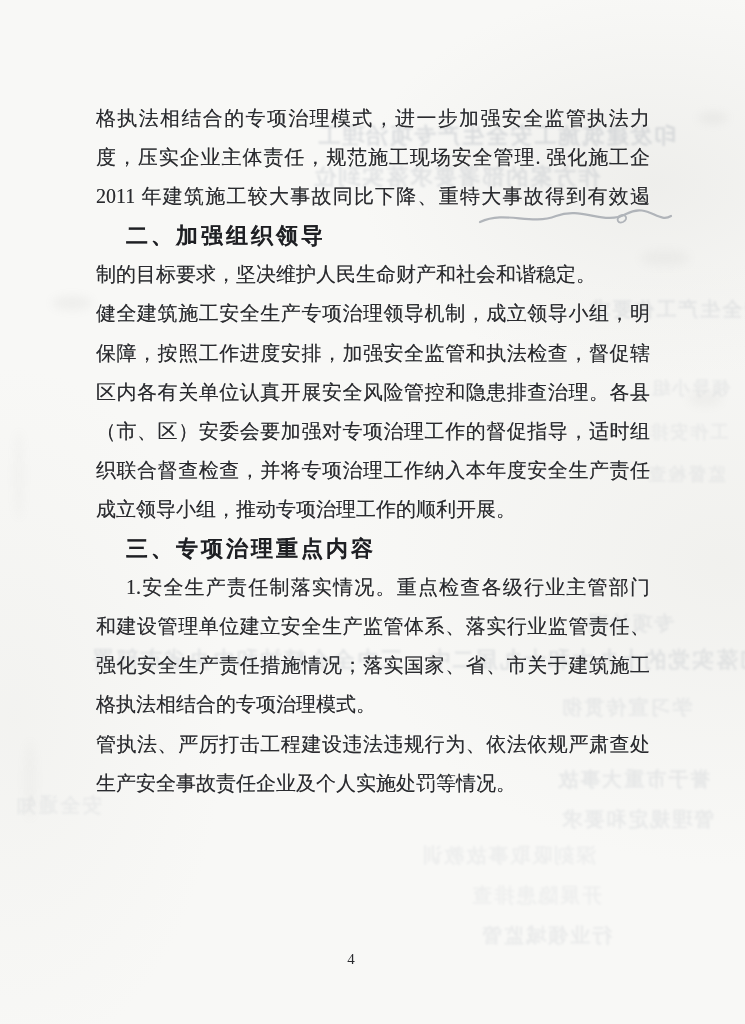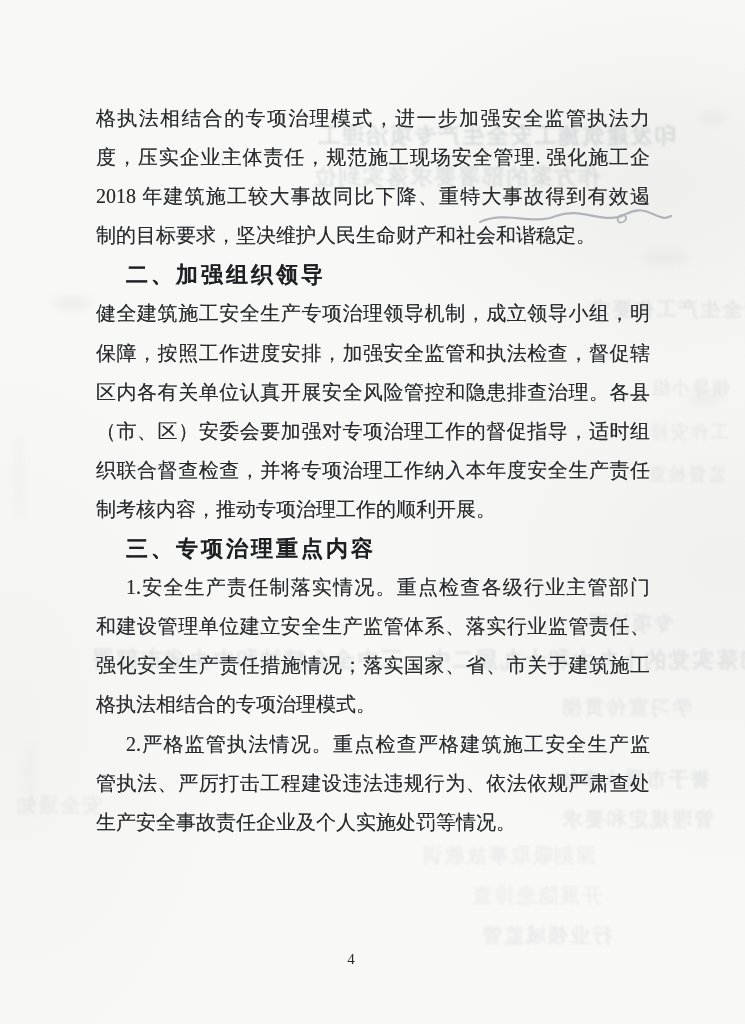--- a/index.html
+++ b/index.html
@@ -100,34 +100,33 @@
   <div class="smudge" style="left:640px; top:250px; width:50px; height:16px; opacity:.08;"></div>
 
   <svg class="scribble" width="195" height="26" viewBox="0 0 195 26">
     <path d="M2,17 C 28,5 52,21 78,11 S 126,21 148,9 S 180,19 193,11" fill="none" stroke="#9ba0a8" stroke-width="2.2" stroke-linecap="round"></path>
     <path d="M140,12 c 6,-6 12,2 5,5 c -5,2 -8,-3 -2,-6" fill="none" stroke="#9ba0a8" stroke-width="1.8"></path>
   </svg>
 
   <div class="text-column">
       <div class="doc-line">格执法相结合的专项治理模式，进一步加强安全监管执法力</div>
       <div class="doc-line">度，压实企业主体责任，规范施工现场安全管理. 强化施工企</div>
-      <div class="doc-line">2018 年建筑施工较大事故同比下降、重特大事故得到有效遏</div>
+      <div class="doc-line">2011 年建筑施工较大事故同比下降、重特大事故得到有效遏</div>
+      <div class="doc-line heading indent no-justify">二、加强组织领导</div>
       <div class="doc-line no-justify">制的目标要求，坚决维护人民生命财产和社会和谐稳定。</div>
-      <div class="doc-line heading indent no-justify">二、加强组织领导</div>
       <div class="doc-line">健全建筑施工安全生产专项治理领导机制，成立领导小组，明</div>
       <div class="doc-line">保障，按照工作进度安排，加强安全监管和执法检查，督促辖</div>
       <div class="doc-line">区内各有关单位认真开展安全风险管控和隐患排查治理。各县</div>
       <div class="doc-line">（市、区）安委会要加强对专项治理工作的督促指导，适时组</div>
       <div class="doc-line">织联合督查检查，并将专项治理工作纳入本年度安全生产责任</div>
-      <div class="doc-line no-justify">制考核内容，推动专项治理工作的顺利开展。</div>
+      <div class="doc-line no-justify">成立领导小组，推动专项治理工作的顺利开展。</div>
       <div class="doc-line heading indent no-justify">三、专项治理重点内容</div>
       <div class="doc-line indent">1.安全生产责任制落实情况。重点检查各级行业主管部门</div>
       <div class="doc-line">和建设管理单位建立安全生产监管体系、落实行业监管责任、</div>
       <div class="doc-line">强化安全生产责任措施情况；落实国家、省、市关于建筑施工</div>
       <div class="doc-line no-justify">格执法相结合的专项治理模式。</div>
-      <div class="doc-line indent">2.严格监管执法情况。重点检查严格建筑施工安全生产监</div>
       <div class="doc-line">管执法、严厉打击工程建设违法违规行为、依法依规严肃查处</div>
       <div class="doc-line no-justify">生产安全事故责任企业及个人实施处罚等情况。</div>
     </div>
 
   <div class="page-number">4</div>
 
 </div>
 
 </body></html>

